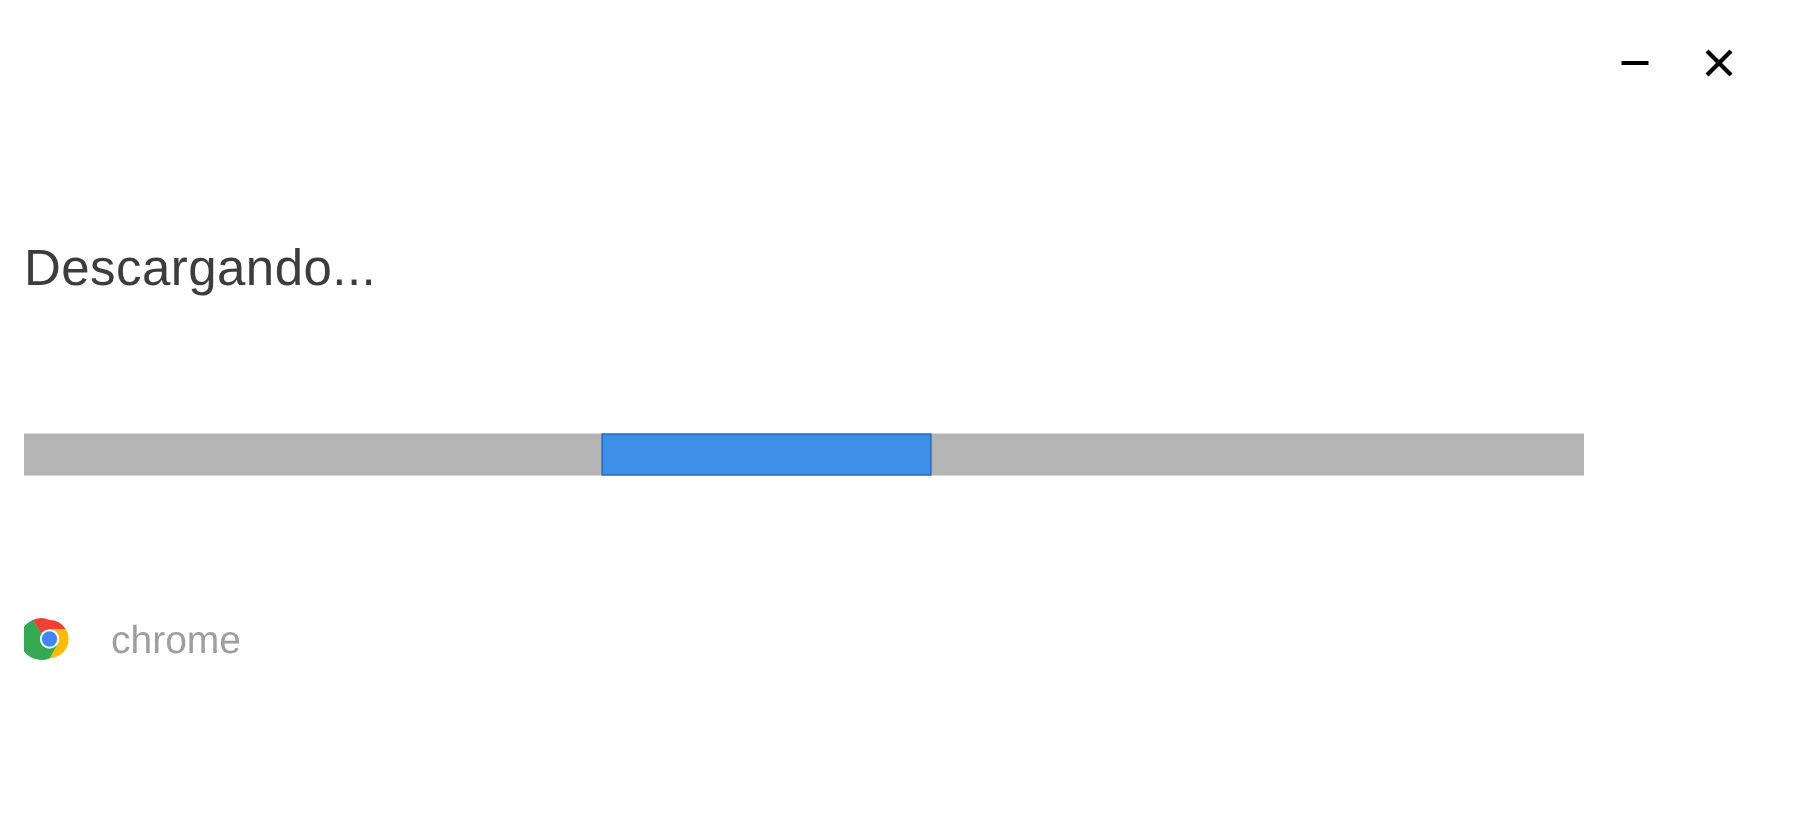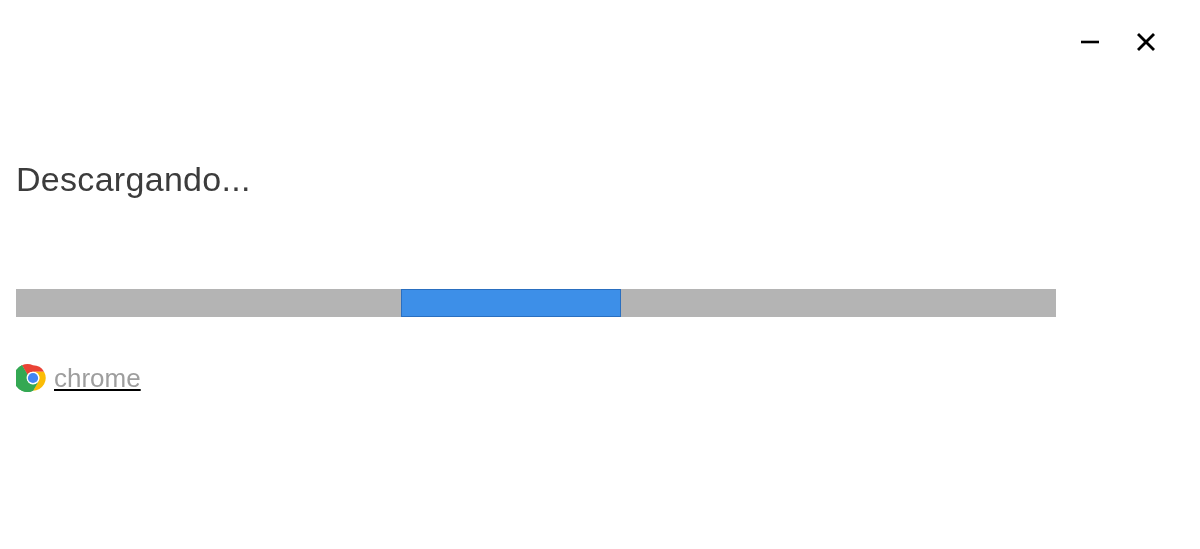--- a/index.html
+++ b/index.html
@@ -55,25 +55,24 @@
     .progress-indicator {
       position: absolute;
       top: 0;
       left: 37%;
       width: 220px;
       height: 100%;
       background: #3d8fe8;
       border: 1px solid #2a6fc0;
     }
     .branding {
-      margin-top: 44px;
+      margin-top: 92px;
       display: flex;
       align-items: center;
-      gap: 4px;
-      text-decoration: underline;
+      gap: 24px;
     }
     .brand-name {
       font-size: 26px;
       color: #9e9e9e;
       font-weight: 400;
     }
     .chrome-logo {
       width: 34px;
       height: 34px;
     }

